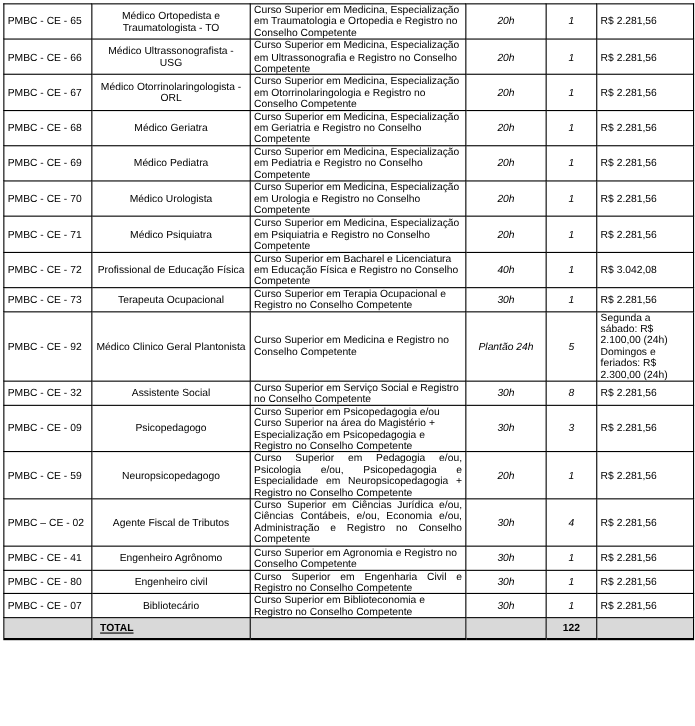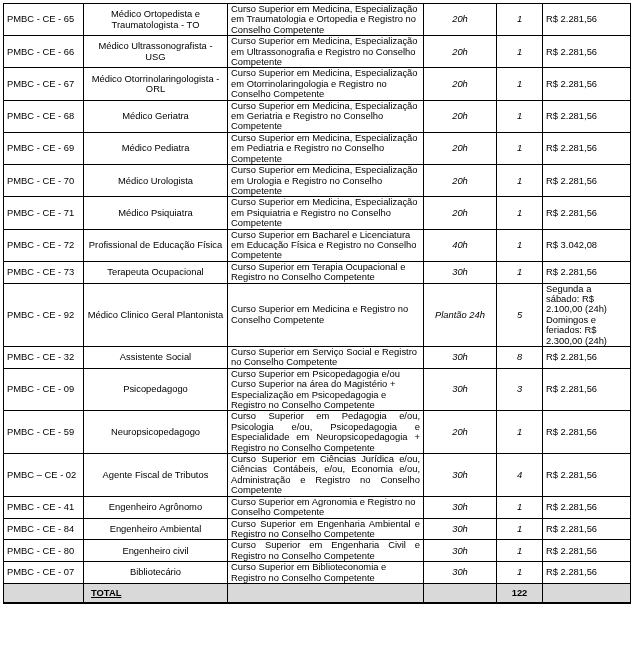--- a/index.html
+++ b/index.html
@@ -178,28 +178,20 @@
         </tr>
         <tr>
           <td class="code-cell">PMBC - CE - 41</td>
           <td class="title-cell">Engenheiro Agrônomo</td>
           <td class="req-cell">Curso Superior em Agronomia e Registro no Conselho Competente</td>
           <td class="center-cell">30h</td>
           <td class="center-cell">1</td>
           <td class="salary-cell">R$ 2.281,56</td>
         </tr>
         <tr>
-          <td class="code-cell">PMBC - CE - 84</td>
-          <td class="title-cell">Engenheiro Ambiental</td>
-          <td class="req-cell justify">Curso Superior em Engenharia Ambiental e Registro no Conselho Competente</td>
-          <td class="center-cell">30h</td>
-          <td class="center-cell">1</td>
-          <td class="salary-cell">R$ 2.281,56</td>
-        </tr>
-        <tr>
           <td class="code-cell">PMBC - CE - 80</td>
           <td class="title-cell">Engenheiro civil</td>
           <td class="req-cell justify">Curso Superior em Engenharia Civil e Registro no Conselho Competente</td>
           <td class="center-cell">30h</td>
           <td class="center-cell">1</td>
           <td class="salary-cell">R$ 2.281,56</td>
         </tr>
         <tr>
           <td class="code-cell">PMBC - CE - 07</td>
           <td class="title-cell">Bibliotecário</td>

